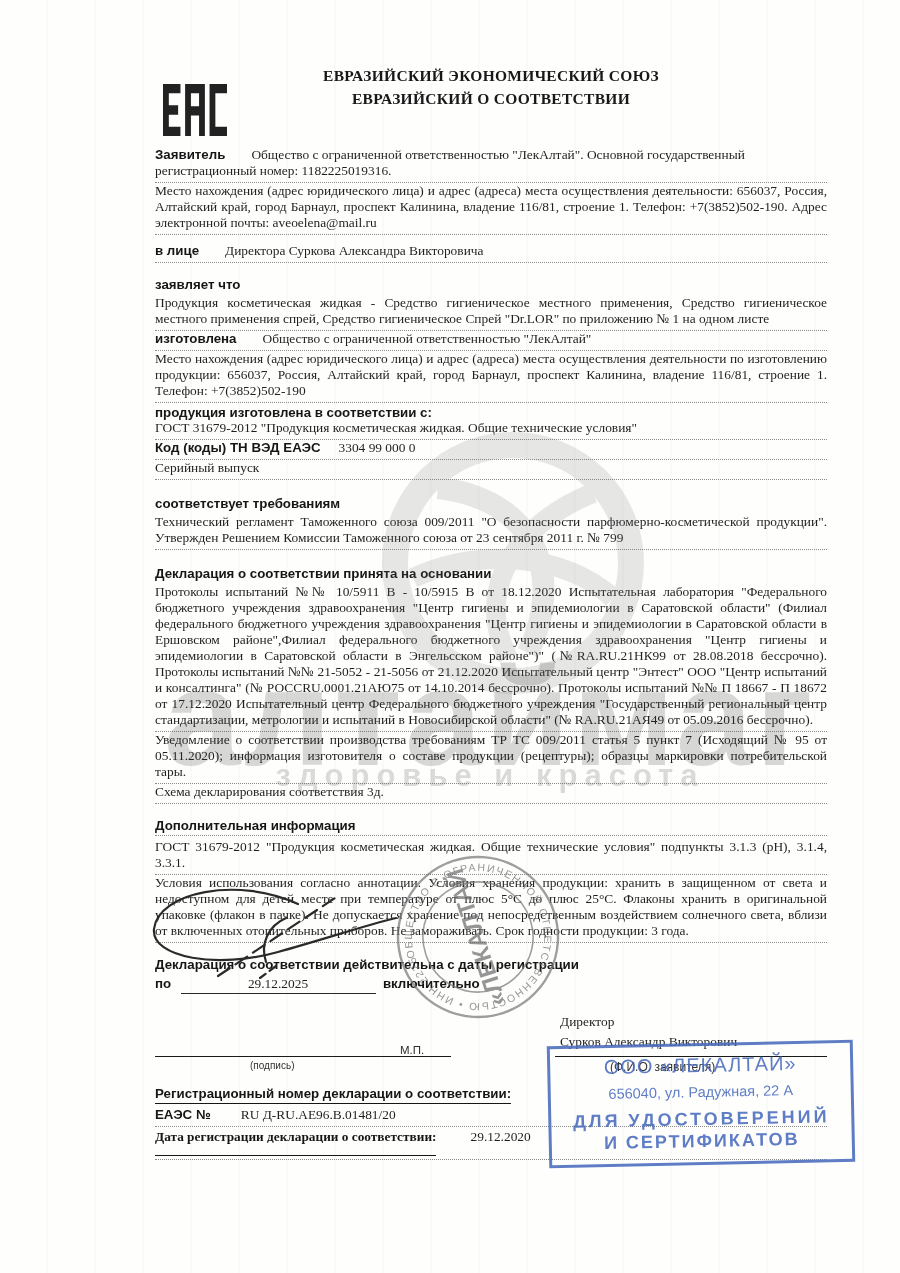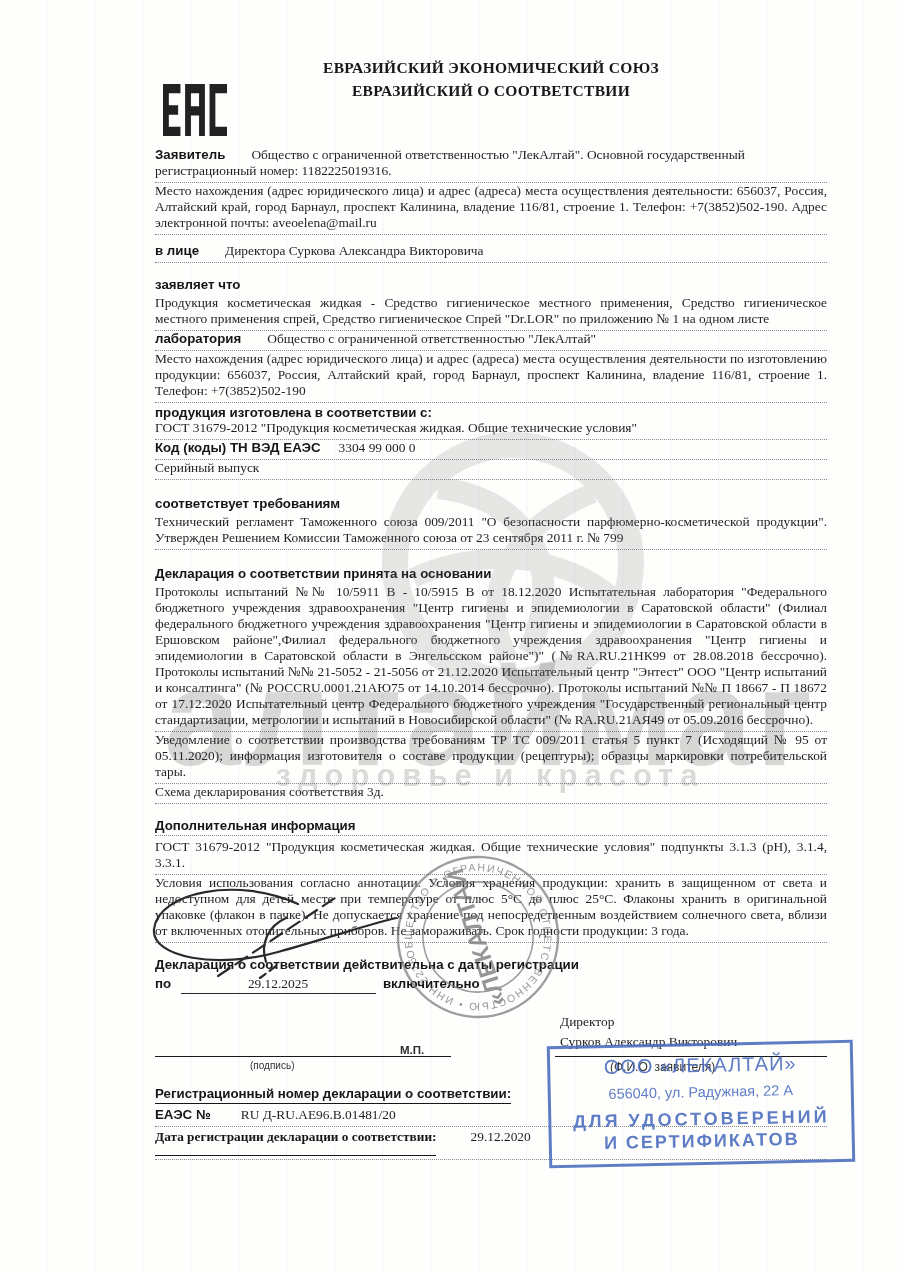--- a/index.html
+++ b/index.html
@@ -2,42 +2,42 @@
 <html style="--stamp-blue: #4a6cbe;"><head>
 <meta charset="utf-8">
 <style>
   html,body { margin:0; padding:0; background:#ffffff; }
   .page {
     position:relative; width:900px; height:1273px; margin:0 auto;
     background:#fefefd;
     background-image:repeating-linear-gradient(90deg, transparent 0 46px, rgba(120,120,130,0.035) 46px 48px);
     font-family:"Liberation Serif", serif; color:#1f1f1f; overflow:hidden;
   }
-  .title-block { position:absolute; left:155px; top:56px; width:672px; text-align:center; z-index:2; }
+  .title-block { position:absolute; left:155px; top:64px; width:672px; text-align:center; z-index:2; }
   .title-line { font-family:"Liberation Serif", serif; font-weight:bold; font-size:15.5px; line-height:23px; letter-spacing:.3px; color:#181818; }
 
   .eac-logo { position:absolute; left:163px; top:84px; z-index:2; }
 
   .col { position:absolute; left:155px; top:147px; width:672px; z-index:2; }
   .serif { font-size:13.4px; line-height:16px; }
   .just { text-align:justify; }
   .lbl { font-family:"Liberation Sans", sans-serif; font-weight:bold; font-size:13.3px; color:#161616; }
   .row { padding-bottom:3px; }
   .dotted { border-bottom:1.6px dotted #8a8a8a; }
   .hdr { margin-top:8px; margin-bottom:3px; }
   .inline-lbl { margin-right:26px; }
   .sp6 { height:6px; } .sp8 { height:8px; }
 
   .validity-row { margin-top:3px; font-size:13.4px; line-height:18px; }
   .date-underline { display:inline-block; width:195px; text-align:center; border-bottom:1.5px solid #2a2a2a; margin:0 4px 8px 6px; }
 
   .sig-section { position:relative; height:82px; }
   .sig-line-left { position:absolute; left:0; top:54px; width:296px; border-top:1.8px solid #1a1a1a; }
   .sig-caption { position:absolute; left:95px; top:58px; font-family:"Liberation Sans", sans-serif; font-size:10px; color:#333; }
-  .mp { position:absolute; left:245px; top:42px; font-family:"Liberation Sans", sans-serif; font-size:11.5px; font-weight:bold; color:#2e2e2e; }
+  .mp { position:absolute; left:245px; top:42px; font-family:"Liberation Sans", sans-serif; font-size:11.5px; font-weight:normal; color:#2e2e2e; }
   .director-title { position:absolute; left:405px; top:12px; font-size:13.4px; }
   .director-name { position:absolute; left:405px; top:32px; font-size:13.4px; }
   .sig-line-right { position:absolute; left:400px; top:54px; width:272px; border-top:1.8px solid #1a1a1a; }
   .fio-caption { position:absolute; left:455px; top:58px; font-family:"Liberation Sans", sans-serif; font-size:12px; color:#333; }
 
   .reg-title { display:inline-block; border-bottom:1.8px solid #161616; padding-bottom:2px; }
   .solid-under { display:inline-block; border-bottom:1.8px solid #161616; padding-bottom:10px;font-family:Liberation Serif, serif; }
 
   
   .wm-logo { position:absolute; left:378px; top:428px; z-index:3; pointer-events:none; }
@@ -96,21 +96,21 @@
     <div class="row dotted serif">
       <span class="lbl inline-lbl">в лице</span><span>Директора Суркова Александра Викторовича</span>
     </div>
 
     <div class="sp6"></div>
     <div class="lbl hdr">заявляет что</div>
 
     <div class="row dotted serif just">Продукция косметическая жидкая - Средство гигиеническое местного применения, Средство гигиеническое местного применения спрей, Средство гигиеническое Спрей "Dr.LOR" по приложению № 1 на одном листе</div>
 
     <div class="row dotted serif">
-      <span class="lbl inline-lbl">лаборатория</span><span>Общество с ограниченной ответственностью "ЛекАлтай"</span>
+      <span class="lbl inline-lbl">изготовлена</span><span>Общество с ограниченной ответственностью "ЛекАлтай"</span>
     </div>
 
     <div class="row dotted serif just">Место нахождения (адрес юридического лица) и адрес (адреса) места осуществления деятельности по изготовлению продукции: 656037, Россия, Алтайский край, город Барнаул, проспект Калинина, владение 116/81, строение 1. Телефон: +7(3852)502-190</div>
 
     <div class="lbl" style="margin-top:2px;">продукция изготовлена в соответствии с:</div>
     <div class="row dotted serif">ГОСТ 31679-2012 "Продукция косметическая жидкая. Общие технические условия"</div>
     <div class="row dotted serif">
       <span class="lbl" style="margin-right:18px;text-align:right;">Код (коды) ТН ВЭД ЕАЭС</span><span>3304 99 000 0</span>
     </div>
     <div class="row dotted serif">Серийный выпуск</div>

